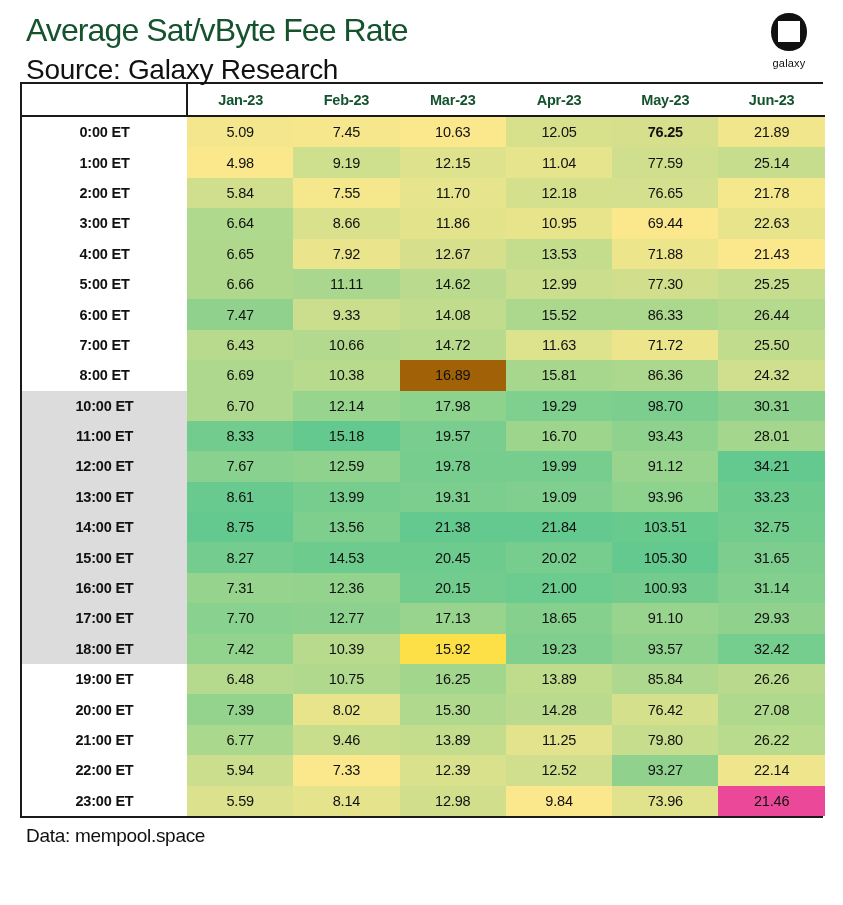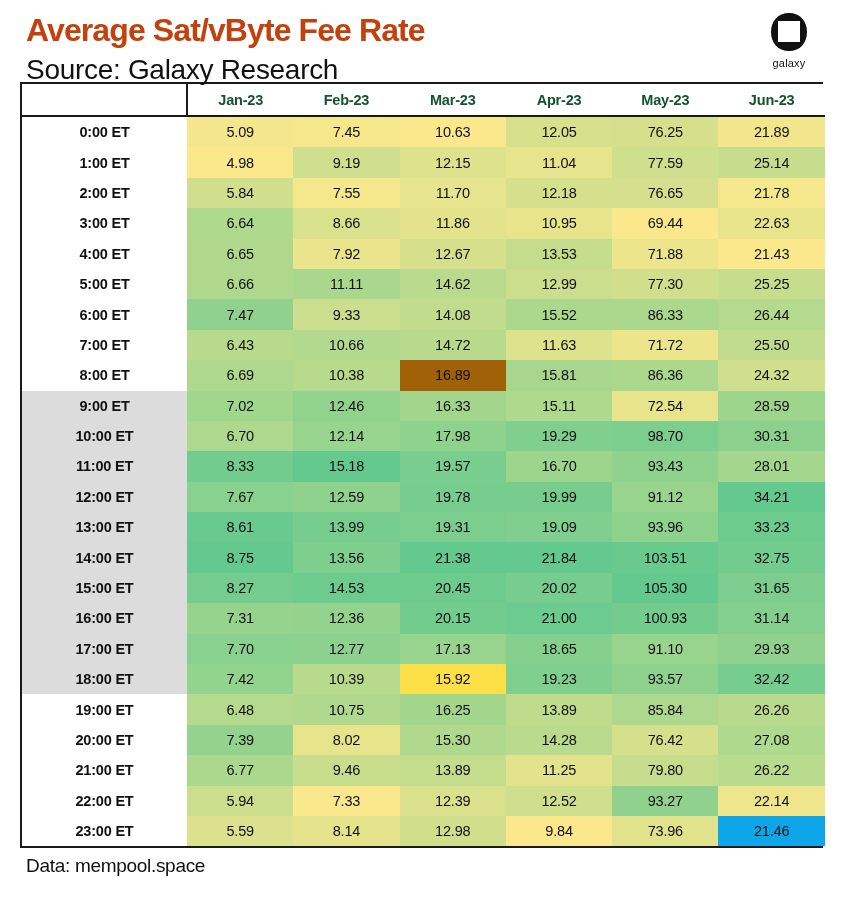--- a/index.html
+++ b/index.html
@@ -24,25 +24,25 @@
 
   
   .header {
     position: relative;
     padding: 14px 20px 0 26px;
     height: 82px;
     box-sizing: border-box;
   }
   .title {
     font-size: 32px;
-    font-weight: 700;
+    font-weight: 400;
     letter-spacing: -0.9px;
     line-height: 1.05;
     margin: 0;
-    color: #c2410c;
+    color: #14532d;
     white-space: nowrap;
   }
   .subtitle {
     font-size: 28px;
     font-weight: 400;
     letter-spacing: -0.3px;
     margin: 6px 0 0 0;
     color: #111111;
     white-space: nowrap;
   }
@@ -172,21 +172,21 @@
             <th>Jun-23</th>
           </tr>
       </thead>
       <tbody>
           <tr>
             <td class="rowlabel">0:00 ET</td>
             <td style="background: rgb(243, 230, 140);">5.09</td>
             <td style="background: rgb(247, 231, 140);">7.45</td>
             <td style="background: rgb(251, 232, 140);">10.63</td>
             <td style="background: rgb(215, 225, 140);">12.05</td>
-            <td style="background: rgb(214, 224, 140);">76.25</td>
+            <td style="background: rgb(214, 224, 140); font-weight: bold;">76.25</td>
             <td style="background: rgb(242, 230, 140);">21.89</td>
           </tr>
           <tr>
             <td class="rowlabel">1:00 ET</td>
             <td style="background: rgb(251, 232, 140);">4.98</td>
             <td style="background: rgb(206, 223, 141);">9.19</td>
             <td style="background: rgb(222, 226, 140);">12.15</td>
             <td style="background: rgb(230, 228, 140);">11.04</td>
             <td style="background: rgb(208, 223, 141);">77.59</td>
             <td style="background: rgb(198, 221, 141);">25.14</td>
@@ -246,29 +246,20 @@
             <td style="background: rgb(194, 220, 141);">25.50</td>
           </tr>
           <tr>
             <td class="rowlabel">8:00 ET</td>
             <td style="background: rgb(173, 216, 141);">6.69</td>
             <td style="background: rgb(183, 218, 141);">10.38</td>
             <td style="background: #a16207;">16.89</td>
             <td style="background: rgb(167, 215, 141);">15.81</td>
             <td style="background: rgb(171, 216, 141);">86.36</td>
             <td style="background: rgb(208, 223, 141);">24.32</td>
-          </tr>
-          <tr class="band dash-top">
-            <td class="rowlabel">9:00 ET</td>
-            <td style="background: rgb(161, 214, 141);">7.02</td>
-            <td style="background: rgb(145, 210, 141);">12.46</td>
-            <td style="background: rgb(162, 214, 141);">16.33</td>
-            <td style="background: rgb(175, 217, 141);">15.11</td>
-            <td style="background: rgb(232, 228, 140);">72.54</td>
-            <td style="background: rgb(158, 213, 141);">28.59</td>
           </tr>
           <tr class="band">
             <td class="rowlabel">10:00 ET</td>
             <td style="background: rgb(173, 216, 141);">6.70</td>
             <td style="background: rgb(151, 212, 141);">12.14</td>
             <td style="background: rgb(141, 210, 141);">17.98</td>
             <td style="background: rgb(127, 207, 142);">19.29</td>
             <td style="background: rgb(123, 206, 142);">98.70</td>
             <td style="background: rgb(139, 209, 141);">30.31</td>
           </tr>
@@ -380,20 +371,20 @@
             <td style="background: rgb(144, 210, 141);">93.27</td>
             <td style="background: rgb(238, 229, 140);">22.14</td>
           </tr>
           <tr>
             <td class="rowlabel">23:00 ET</td>
             <td style="background: rgb(219, 225, 140);">5.59</td>
             <td style="background: rgb(229, 228, 140);">8.14</td>
             <td style="background: rgb(209, 223, 141);">12.98</td>
             <td style="background: rgb(251, 232, 140);">9.84</td>
             <td style="background: rgb(225, 227, 140);">73.96</td>
-            <td style="background: #0ea5e9;">21.46</td>
+            <td style="background: #ec4899;">21.46</td>
           </tr>
         </tbody>
     </table>
   </div>
 
   <div class="footer">Data: mempool.space</div>
 </div>
 
 </body></html>

